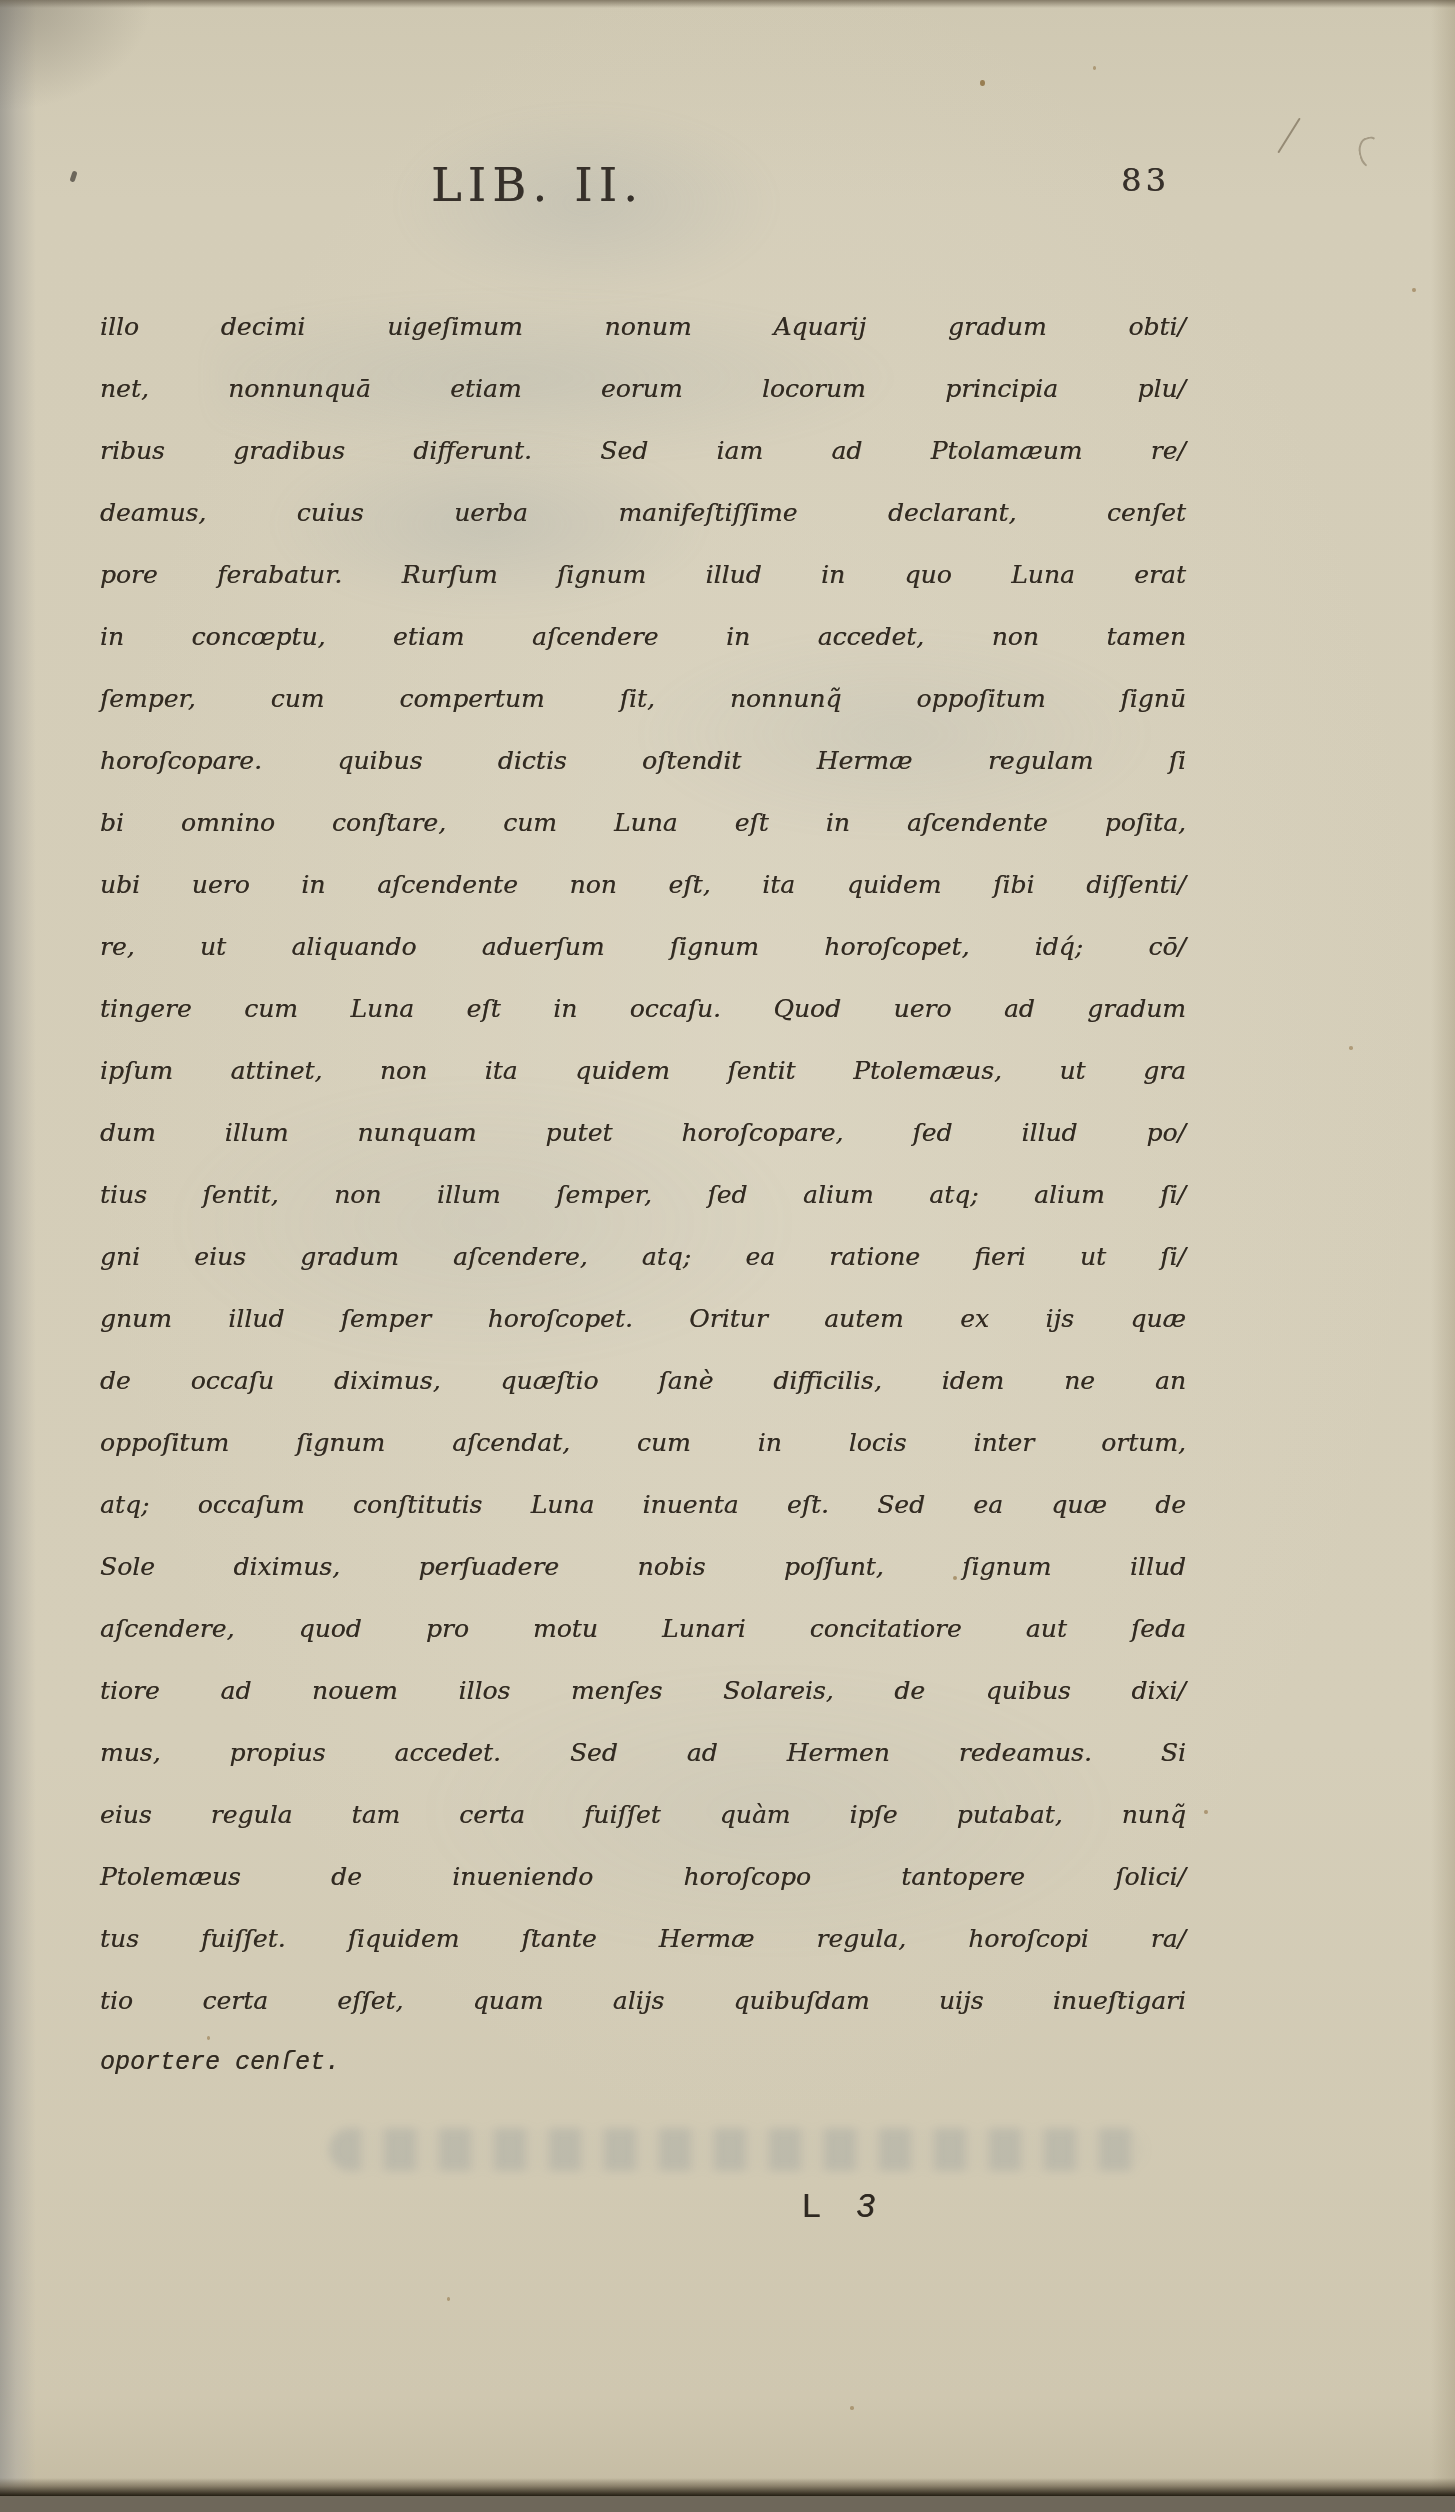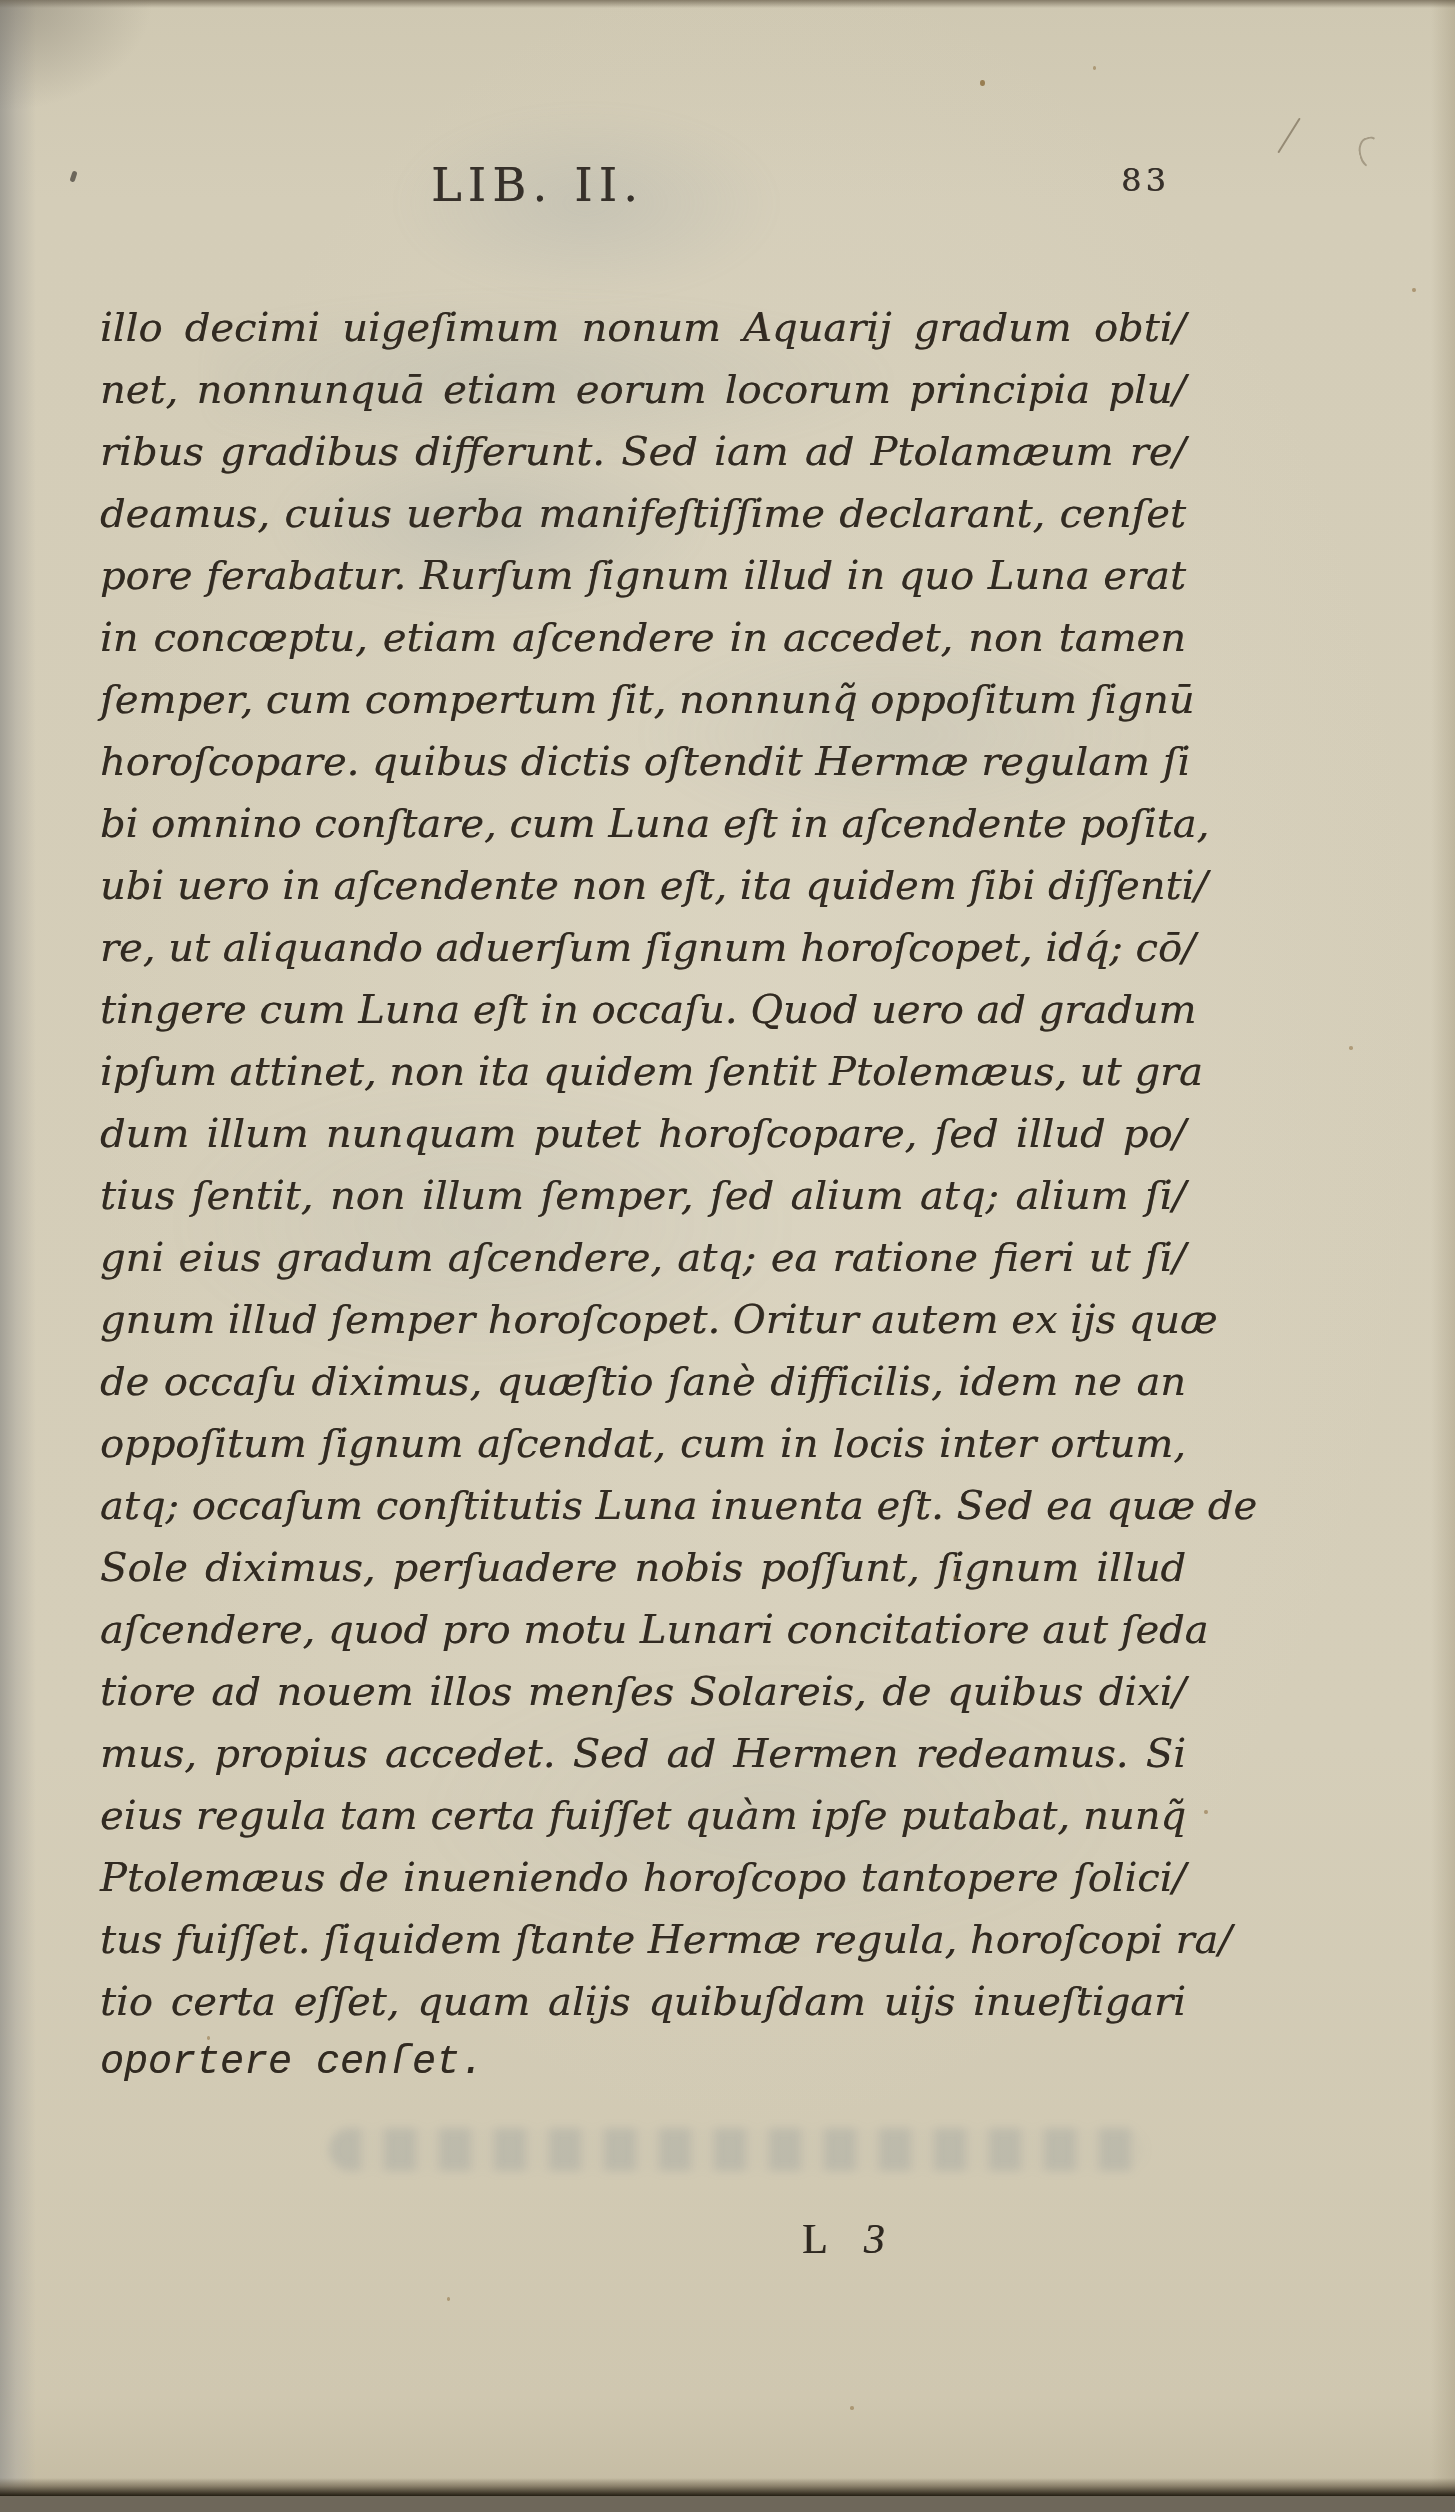--- a/index.html
+++ b/index.html
@@ -76,45 +76,44 @@
     transform: rotate(18deg);
     opacity: 0.75;
   }
   
   .body-text {
     position: absolute;
     left: 100px; top: 296px;
     width: 1086px;
     font-family: "DejaVu Serif", "Liberation Serif", serif;
     font-style: italic;
-    font-size: 40px;
+    font-size: 25px;
     line-height: 62px;
     color: #312a21;
     text-shadow: 0.3px 0 0 rgba(49,42,33,0.65);
   }
   .line {
     height: 62px;
     text-align: justify;
     text-align-last: justify;
     white-space: nowrap;
   }
   .line.last {
     text-align-last: left;
     white-space: normal;
     font-family: Liberation Mono, monospace;
   }
   
   .signature {
     position: absolute;
     left: 802px; top: 2187px;
-    font-family: Liberation Serif, serif;
-    font-size: 42px;
+    font-family: Liberation Sans, sans-serif;
+    font-size: 33px;
     color: #2e2821;
     text-shadow: 0.5px 0 0 rgba(46,40,33,0.8);
-    margin-top: 28px;
   }
   .signature .sig-letter { margin-right: 36px; }
   .signature .sig-number { font-style: italic; }
   
   .edge-top {
     position: absolute; left: 0; top: 0; width: 100%; height: 8.4px;
     background: linear-gradient(180deg, rgba(94,83,64,0.65) 0%, rgba(94,83,64,0) 100%);
   }
   .edge-bottom {
     position: absolute; left: 0; bottom: 0; width: 100%; height: 18px;

